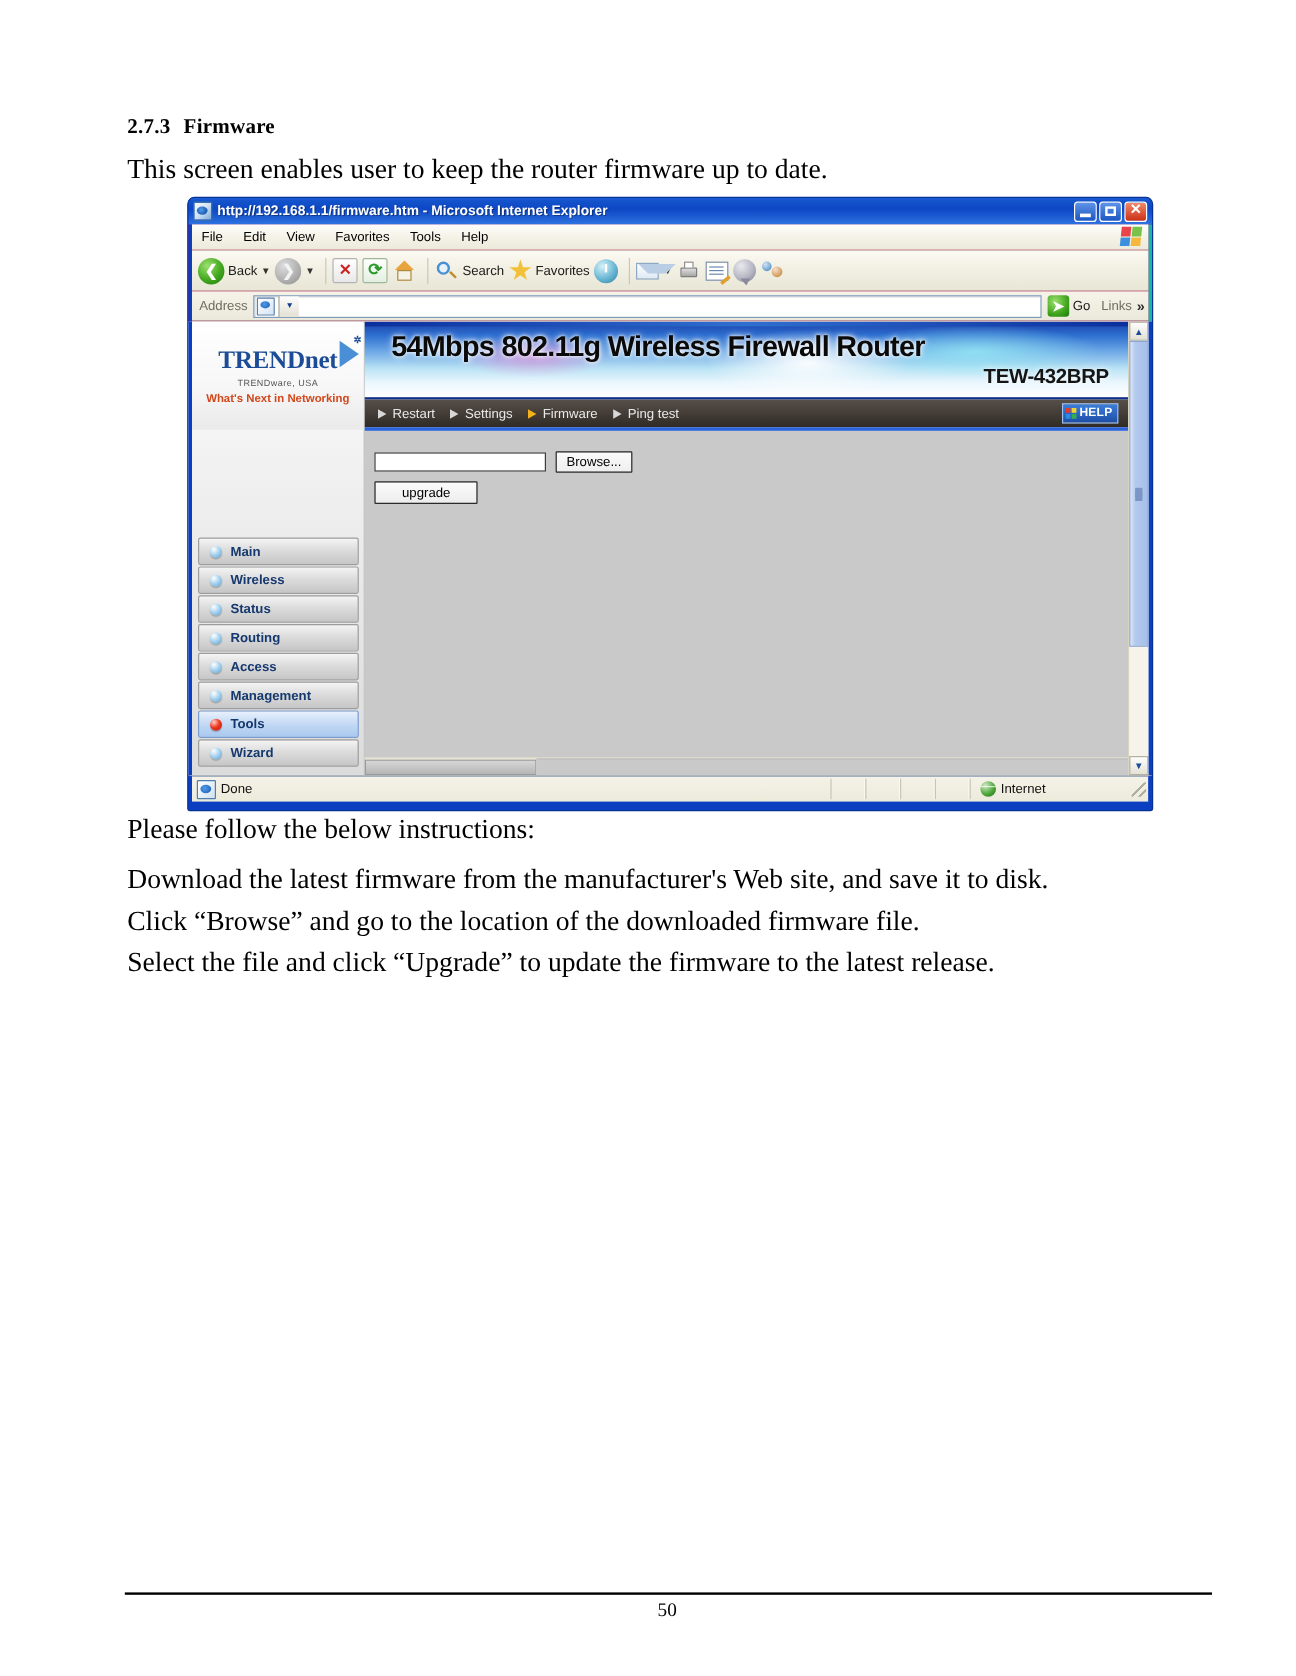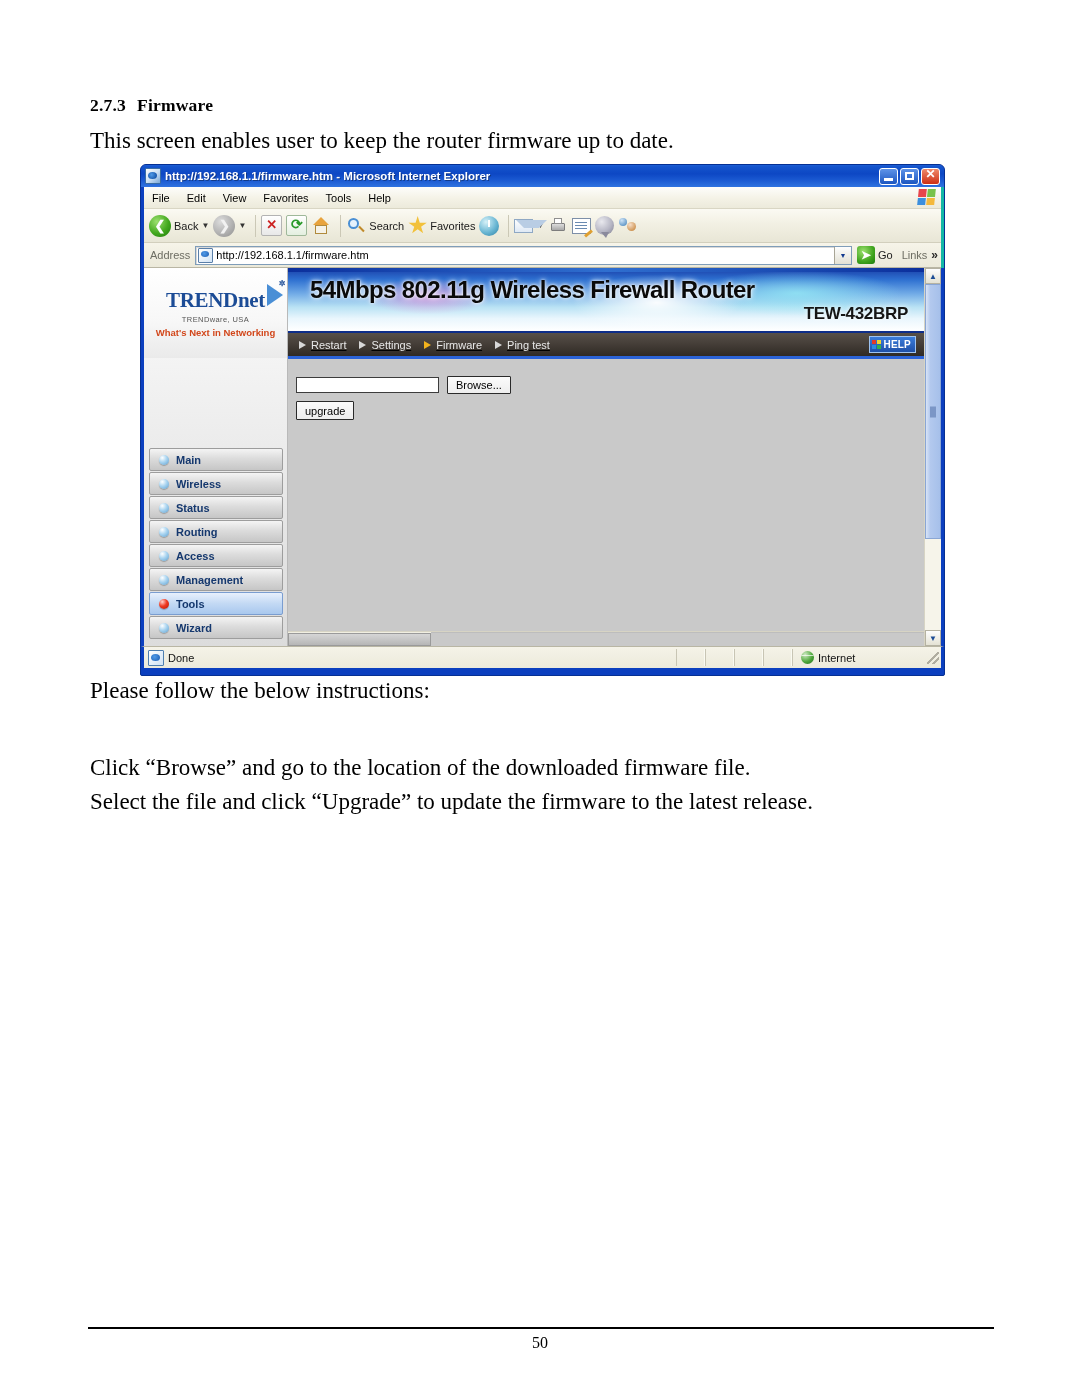--- a/index.html
+++ b/index.html
@@ -11,21 +11,21 @@
     width: 1080px;
     height: 1397px;
     position: relative;
     font-family: "Liberation Serif", serif;
     -webkit-font-smoothing: antialiased;
   }
 
   
   .doc {
     position: absolute;
-    left: 0; top: 0;
+    left: 16px; top: 0;
     width: 896px;
     height: 1397px;
   }
   .heading {
     position: absolute;
     left: 90px;
     top: 95px;
     font-family: "Liberation Serif", serif;
     font-weight: bold;
     font-size: 17.5px;
@@ -473,21 +473,20 @@
     display: flex;
     align-items: center;
     padding-left: 11px;
     position: relative;
     border-bottom: 3px solid #2b63d8;
   }
   .nav-item {
     display:flex; align-items:center;
     margin-right: 13px;
     white-space: nowrap;
-    text-decoration: underline;
   }
   .nav-tri {
     width:0;height:0;
     border-top:4.5px solid transparent;
     border-bottom:4.5px solid transparent;
     border-left:7px solid #d8d8d8;
     margin-right:5px; flex:none;
   }
   .nav-item.active .nav-tri {
     border-left-color: #f2b21c;
@@ -556,21 +555,21 @@
     border-radius: 1px;
     font-family:"Liberation Sans",sans-serif;
     font-size: 11px;
     color: #000;
     display:flex;align-items:center;
     box-sizing:border-box;
   }
   .upgrade-btn {
     margin-top: 7px;
     height: 19px;
-    padding: 0 8px;
+    padding: 0 22px;
     background: linear-gradient(to bottom,#fbfbfb,#ededed);
     border: 1px solid #2a2a2a;
     border-radius: 1px;
     font-family:"Liberation Sans",sans-serif;
     font-size: 11px;
     color: #000;
     display:inline-flex;align-items:center;
     box-sizing:border-box;
   }
 
@@ -763,21 +762,20 @@
         </div>
         <div class="tb-item">
           <div class="people-ico"></div>
         </div>
       </div>
 
       <div class="addr-bar">
         <span class="addr-label">Address</span>
         <div class="addr-field">
           <div class="addr-page-ico"></div>
-          <span class="addr-url">http://192.168.1.1/firmware.htm</span>
           <div class="addr-drop">▼</div>
         </div>
         <div class="go-btn">
           <div class="go-ico">➤</div>
           <span class="go-label">Go</span>
         </div>
         <span class="links-label">Links</span>
         <span class="chev2">»</span>
       </div>
 
@@ -912,19 +910,20 @@
       <div class="sb-zone">
         <span class="globe-ico"></span>
         <span class="sb-zone-text">Internet</span>
       </div>
       <div class="grip"></div>
     </div>
 
   </div>
 
   <div class="para p-1">Please follow the below instructions:</div>
+  <div class="para p-2">Download the latest firmware from the manufacturer's Web site, and save it to disk.</div>
   <div class="para p-3">Click “Browse” and go to the location of the downloaded firmware file.</div>
   <div class="para p-4">Select the file and click “Upgrade” to update the firmware to the latest release.</div>
 
   <div class="footer-rule"></div>
   <div class="page-num">50</div>
 
 </div>
 
 </body></html>

